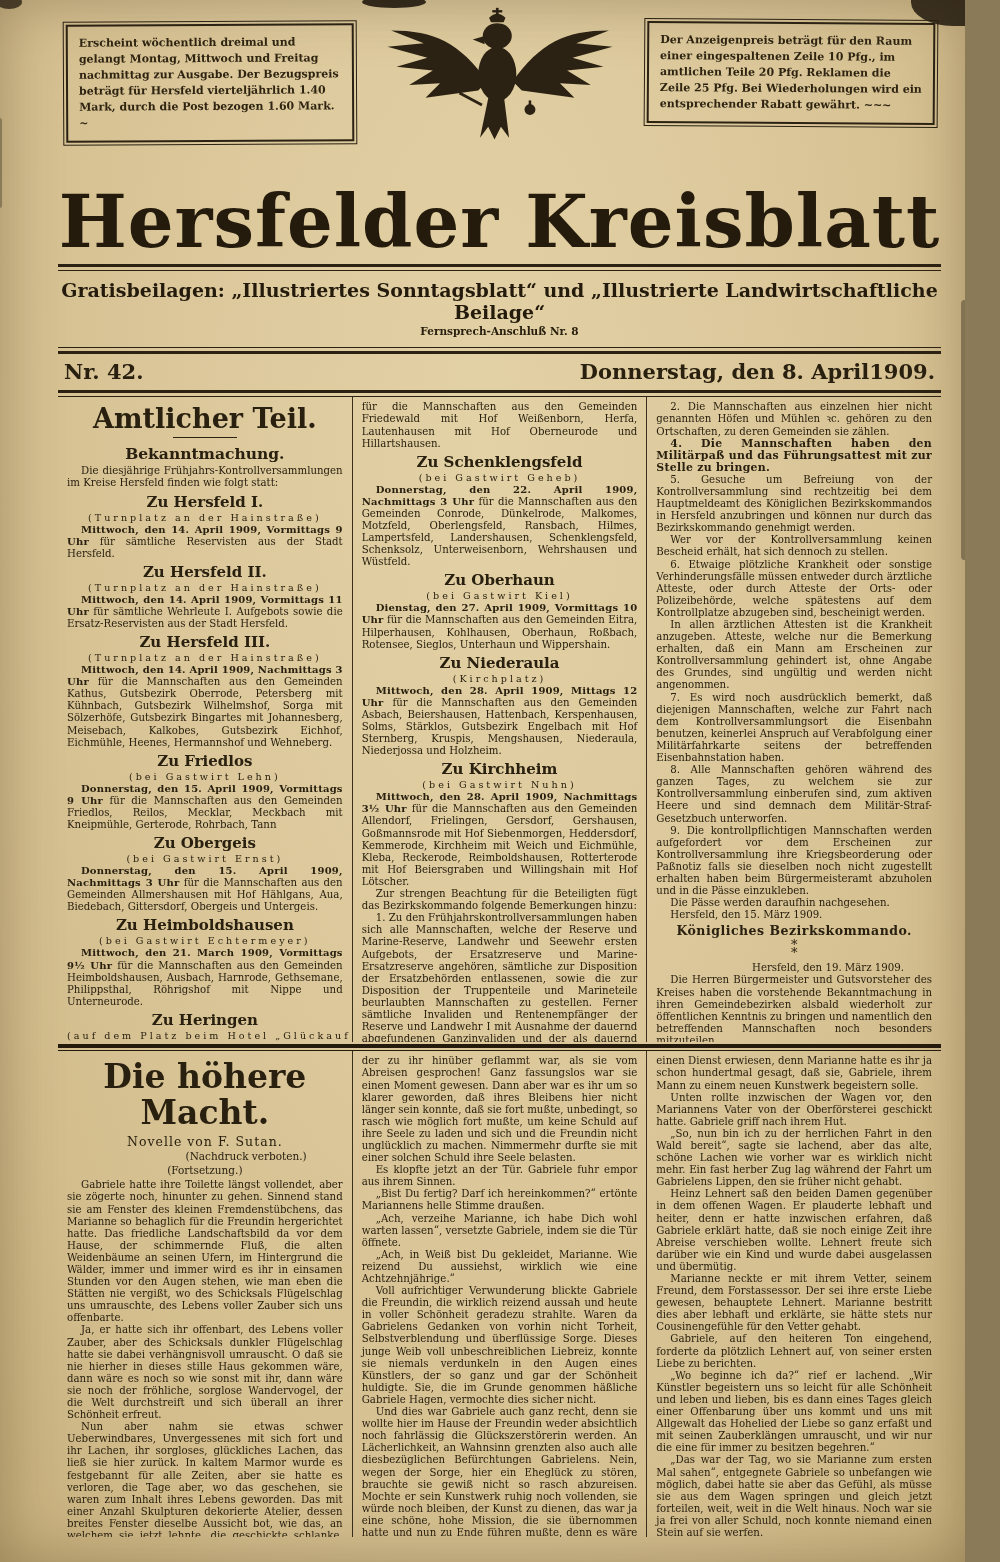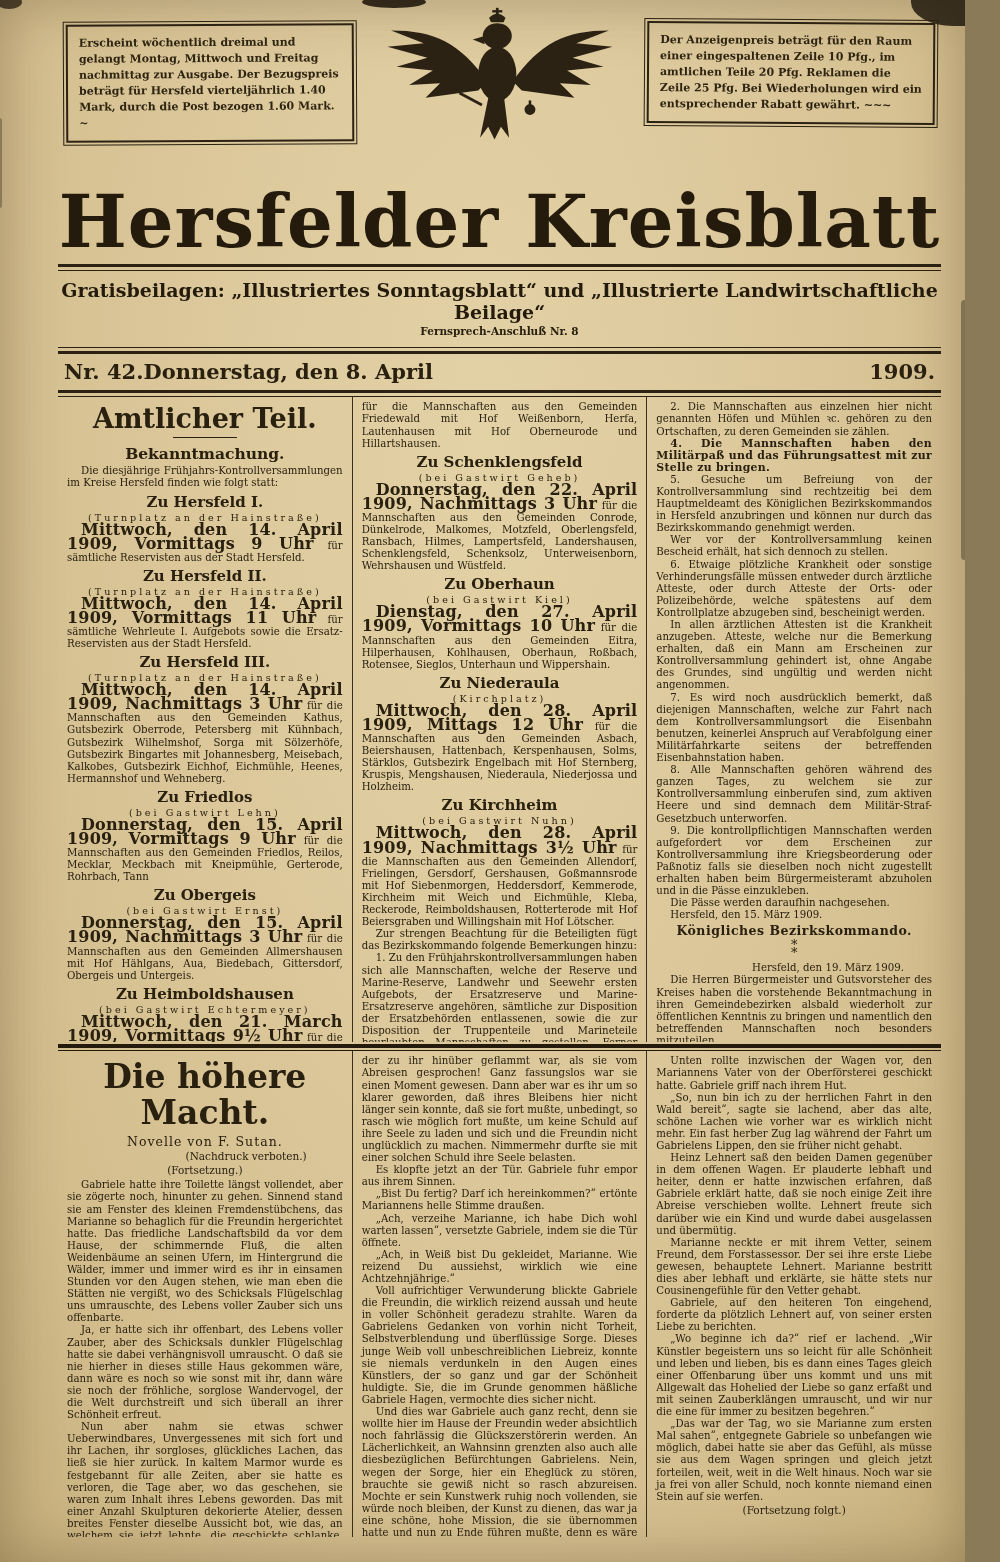--- a/index.html
+++ b/index.html
@@ -34,37 +34,37 @@
     font-size:72px;line-height:1.06;letter-spacing:1px;color:#241b0c;
     font-family:"DejaVu Serif",serif;
   }
   .rule{border:0;margin:0;}
   .ruleA{border-top:3px solid #2b2213;border-bottom:1px solid #2b2213;height:3px;}
   .ruleB{border-top:1px solid #2b2213;border-bottom:3px solid #2b2213;height:3px;}
   .ruleC{border-top:3px solid #2b2213;border-bottom:1px solid #2b2213;height:3px;}
   .subtitle{text-align:center;font-weight:bold;font-size:19px;margin:8px 0 2px 0;color:#241b0c;}
   .phone{text-align:center;font-weight:bold;font-size:10.5px;margin:0 0 10px 0;}
   .daterow{display:flex;align-items:baseline;font-weight:bold;font-size:21px;padding:5px 6px 6px 6px;}
-  .daterow .dr-c{flex:1;text-align:left;}
+  .daterow .dr-c{flex:1;text-align:right;}
   .heavy-divider{border-top:4px solid #241b0c;border-bottom:1px solid #241b0c;height:2px;margin-top:2px;}
 
   
   .cols{display:flex;align-items:stretch;}
   .col{flex:1;padding:4px 9px 0 9px;overflow:hidden;}
   .col + .col{border-left:1px solid rgba(40,30,14,.9);}
   .official-zone{height:645px;}
   .feuilleton-zone{height:486px;}
 
   
   .sec-h1{text-align:center;font-weight:bold;font-size:27px;margin:2px 0 3px 0;}
   .sec-h1-rule{width:64px;border-top:1px solid #2b2213;margin:0 auto 6px auto;}
   .sec-h2{text-align:center;font-weight:bold;font-size:15.5px;margin:2px 0 2px 0;}
   .blk-p,.blk-pc,.blk-pb{font-size:10.2px;line-height:12.1px;text-align:justify;margin:0;}
   .blk-p{text-indent:14px;}
-  .blk-p b,.blk-pc b{font-size:16px;letter-spacing:.2px;}
+  .blk-p b,.blk-pc b{font-size:10px;letter-spacing:.2px;}
   .blk-pb{font-weight:bold;font-size:10.9px;letter-spacing:.3px;text-indent:14px;}
   .blk-place{text-align:center;font-weight:bold;font-size:15px;line-height:18px;margin:3px 0 1px 0;}
   .blk-venue{text-align:center;font-size:9.6px;line-height:11px;letter-spacing:3px;margin:0 0 1px 0;white-space:nowrap;}
   .blk-pr{font-size:10.2px;line-height:12.1px;text-align:right;padding-right:28px;margin:0;}
   .blk-ctr{text-align:center;font-weight:bold;font-size:12.5px;line-height:15px;letter-spacing:.5px;margin:2px 0;}
   .blk-star{text-align:center;font-size:13px;line-height:8px;margin:3px 0 5px 0;white-space:pre-line;}
   .f-title{text-align:center;font-weight:bold;font-size:33px;line-height:36px;margin:4px 0 3px 0;}
   .f-byline{text-align:center;font-size:12.5px;letter-spacing:1px;margin:0 0 1px 0;}
   .f-notepr{text-align:right;padding-right:36px;font-size:10.5px;margin:0 0 2px 0;}
   .f-notec{text-align:center;font-size:10.5px;margin:1px 0 3px 0;}
@@ -196,20 +196,21 @@
       <div class="col">
           <div class="blk-pc">der zu ihr hinüber geflammt war, als sie vom Abreisen gesprochen! Ganz fassungslos war sie einen Moment gewesen. Dann aber war es ihr um so klarer geworden, daß ihres Bleibens hier nicht länger sein konnte, daß sie fort mußte, unbedingt, so rasch wie möglich fort mußte, um keine Schuld auf ihre Seele zu laden und sich und die Freundin nicht unglücklich zu machen. Nimmermehr durfte sie mit einer solchen Schuld ihre Seele belasten.</div>
           <div class="blk-p">Es klopfte jetzt an der Tür. Gabriele fuhr empor aus ihrem Sinnen.</div>
           <div class="blk-p">„Bist Du fertig? Darf ich hereinkommen?“ ertönte Mariannens helle Stimme draußen.</div>
           <div class="blk-p">„Ach, verzeihe Marianne, ich habe Dich wohl warten lassen“, versetzte Gabriele, indem sie die Tür öffnete.</div>
           <div class="blk-p">„Ach, in Weiß bist Du gekleidet, Marianne. Wie reizend Du aussiehst, wirklich wie eine Achtzehnjährige.“</div>
           <div class="blk-p">Voll aufrichtiger Verwunderung blickte Gabriele die Freundin, die wirklich reizend aussah und heute in voller Schönheit geradezu strahlte. Waren da Gabrielens Gedanken von vorhin nicht Torheit, Selbstverblendung und überflüssige Sorge. Dieses junge Weib voll unbeschreiblichen Liebreiz, konnte sie niemals verdunkeln in den Augen eines Künstlers, der so ganz und gar der Schönheit huldigte. Sie, die im Grunde genommen häßliche Gabriele Hagen, vermochte dies sicher nicht.</div>
           <div class="blk-p">Und dies war Gabriele auch ganz recht, denn sie wollte hier im Hause der Freundin weder absichtlich noch fahrlässig die Glückszerstörerin werden. An Lächerlichkeit, an Wahnsinn grenzten also auch alle diesbezüglichen Befürchtungen Gabrielens. Nein, wegen der Sorge, hier ein Eheglück zu stören, brauchte sie gewiß nicht so rasch abzureisen. Mochte er sein Kunstwerk ruhig noch vollenden, sie würde noch bleiben, der Kunst zu dienen, das war ja eine schöne, hohe Mission, die sie übernommen hatte und nun zu Ende führen mußte, denn es wäre ja unvernünftig, wenn sie vorher abreise. Wenn das Kunstwerk dann vollendet war und dem Künstler, wie er ja bestimmt hoffte, Ruhm und Gold eingebracht hatte, dann hatte sie ja auch nicht ganz umsonst gelebt, und etwas, wenn auch nur indirekt, für die Kunst getan und der Freundin auch noch</div>
         </div>
       <div class="col">
+          <div class="blk-pc">einen Dienst erwiesen, denn Marianne hatte es ihr ja schon hundertmal gesagt, daß sie, Gabriele, ihrem Mann zu einem neuen Kunstwerk begeistern solle.</div>
           <div class="blk-p">Unten rollte inzwischen der Wagen vor, den Mariannens Vater von der Oberförsterei geschickt hatte. Gabriele griff nach ihrem Hut.</div>
           <div class="blk-p">„So, nun bin ich zu der herrlichen Fahrt in den Wald bereit“, sagte sie lachend, aber das alte, schöne Lachen wie vorher war es wirklich nicht mehr. Ein fast herber Zug lag während der Fahrt um Gabrielens Lippen, den sie früher nicht gehabt.</div>
           <div class="blk-p">Heinz Lehnert saß den beiden Damen gegenüber in dem offenen Wagen. Er plauderte lebhaft und heiter, denn er hatte inzwischen erfahren, daß Gabriele erklärt hatte, daß sie noch einige Zeit ihre Abreise verschieben wollte. Lehnert freute sich darüber wie ein Kind und wurde dabei ausgelassen und übermütig.</div>
           <div class="blk-p">Marianne neckte er mit ihrem Vetter, seinem Freund, dem Forstassessor. Der sei ihre erste Liebe gewesen, behauptete Lehnert. Marianne bestritt dies aber lebhaft und erklärte, sie hätte stets nur Cousinengefühle für den Vetter gehabt.</div>
           <div class="blk-p">Gabriele, auf den heiteren Ton eingehend, forderte da plötzlich Lehnert auf, von seiner ersten Liebe zu berichten.</div>
           <div class="blk-p">„Wo beginne ich da?“ rief er lachend. „Wir Künstler begeistern uns so leicht für alle Schönheit und leben und lieben, bis es dann eines Tages gleich einer Offenbarung über uns kommt und uns mit Allgewalt das Hohelied der Liebe so ganz erfaßt und mit seinen Zauberklängen umrauscht, und wir nur die eine für immer zu besitzen begehren.“</div>
           <div class="blk-p">„Das war der Tag, wo sie Marianne zum ersten Mal sahen“, entgegnete Gabriele so unbefangen wie möglich, dabei hatte sie aber das Gefühl, als müsse sie aus dem Wagen springen und gleich jetzt forteilen, weit, weit in die Welt hinaus. Noch war sie ja frei von aller Schuld, noch konnte niemand einen Stein auf sie werfen.</div>
           <div class="f-notec">(Fortsetzung folgt.)</div>
         </div>
     </div>

